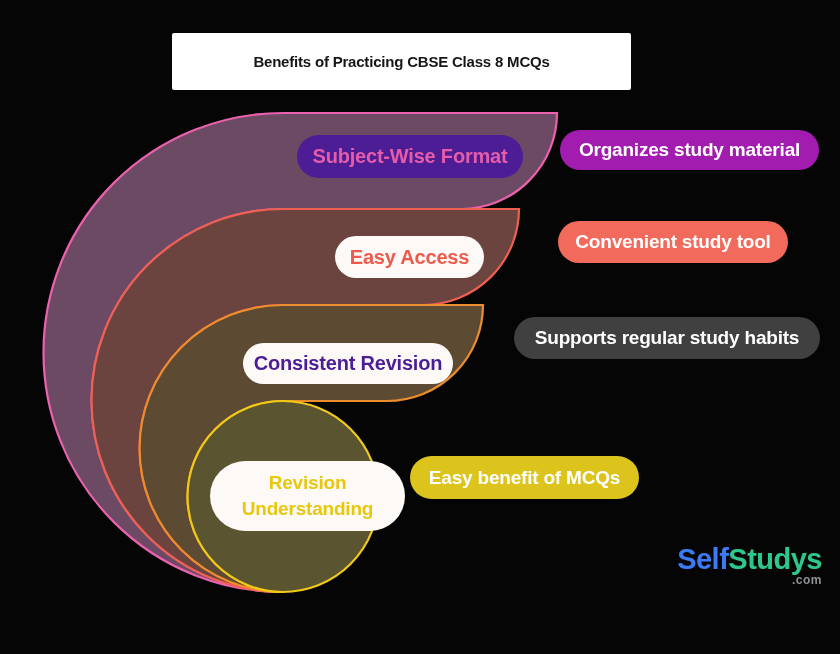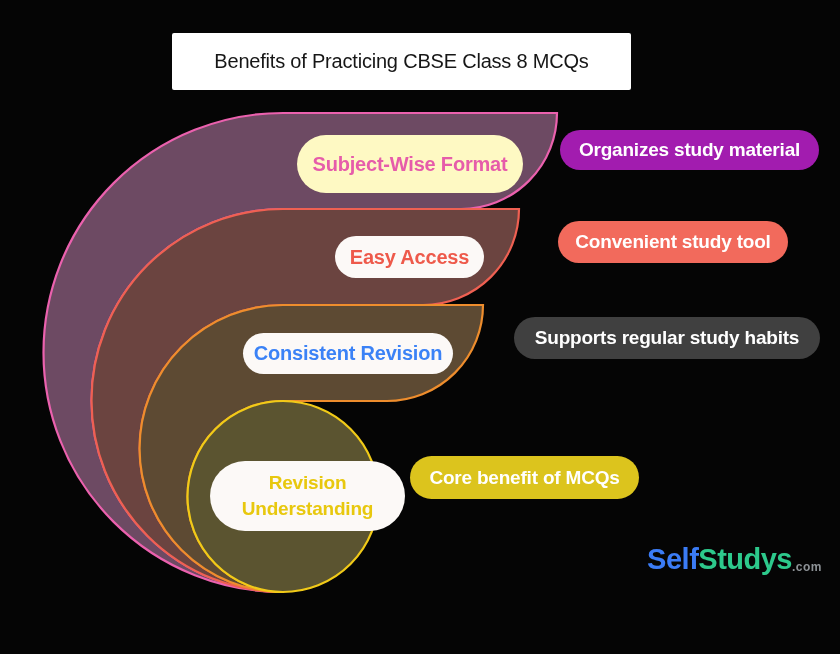--- a/index.html
+++ b/index.html
@@ -11,63 +11,63 @@
     font-family:"Liberation Sans", sans-serif;
   }
   .shapes{position:absolute;left:0;top:0;}
   .shape{stroke-width:2.2;}
   .title-banner{
     position:absolute;left:172px;top:33px;width:459px;height:57px;
     display:flex;align-items:center;justify-content:center;
     border-radius:2px;
   }
   .title-banner span{
-    font-size:20px;font-weight:normal;letter-spacing:-0.2px;white-space:nowrap;
+    font-size:15px;font-weight:bold;letter-spacing:-0.2px;white-space:nowrap;
   }
   .pill{
     position:absolute;display:flex;align-items:center;justify-content:center;
     border-radius:999px;font-weight:bold;letter-spacing:-0.2px;text-align:center;
   }
   .pill-left{font-size:20px;}
   .pill-right{font-size:19px;color:#ffffff;}
   .pill-left.two-line{font-size:19px;line-height:1.35;border-radius:37px;padding:0 14px;}
   .logo{
     position:absolute;right:18px;top:544px;
-    display:flex;flex-direction:row;align-items:flex-end;
+    display:flex;flex-direction:column;align-items:flex-end;
   }
   .logo-word{font-size:29px;font-weight:800;letter-spacing:-0.5px;line-height:1.05;white-space:nowrap;}
   .logo-suffix{font-size:12px;font-weight:bold;margin-top:-1px;letter-spacing:0.5px;}
 </style>
 </head>
 <body>
 
 <div class="stage" style="background: rgb(5, 5, 5);">
 
   <svg class="shapes" width="840" height="654" viewBox="0 0 840 654">
     <path class="shape" d="M283,113 H557 A96,96 0 0 1 461,209 H283 A191.5,191.5 0 0 0 283,592 A239.5,239.5 0 0 1 283,113 Z" style="fill: rgb(109, 74, 99); stroke: rgb(235, 97, 174);"></path>
     <path class="shape" d="M283,209 H519 A96,96 0 0 1 423,305 H283 A143.5,143.5 0 0 0 283,592 A191.5,191.5 0 0 1 283,209 Z" style="fill: rgb(107, 68, 64); stroke: rgb(239, 96, 82);"></path>
     <path class="shape" d="M283,305 H483 A96,96 0 0 1 387,401 H283 A95.5,95.5 0 0 0 283,592 A143.5,143.5 0 0 1 283,305 Z" style="fill: rgb(93, 74, 51); stroke: rgb(238, 141, 45);"></path>
     <circle class="shape" cx="283" cy="496.5" r="95.5" style="fill: rgb(91, 84, 48); stroke: rgb(241, 202, 24);"></circle>
   </svg>
 
   <div class="title-banner" style="background: rgb(255, 255, 255);">
     <span style="color: rgb(22, 22, 22);">Benefits of Practicing CBSE Class 8 MCQs</span>
   </div>
 
-  <div class="pill pill-left" style="left: 297px; top: 135px; width: 226px; height: 58px; background: #fef9c3; color: rgb(230, 92, 170);">Subject-Wise Format</div>
+  <div class="pill pill-left" style="left: 297px; top: 135px; width: 226px; height: 43px; background: #4c1d95; color: rgb(230, 92, 170);">Subject-Wise Format</div>
   <div class="pill pill-right" style="left: 560px; top: 130px; width: 259px; height: 40px; background: #a21caf; color: rgb(255, 255, 255);">Organizes study material</div>
 
   <div class="pill pill-left" style="left: 335px; top: 236px; width: 149px; height: 42px; background: rgb(252, 249, 247); color: rgb(238, 90, 75);">Easy Access</div>
   <div class="pill pill-right" style="left: 558px; top: 221px; width: 230px; height: 42px; background: rgb(242, 106, 92); color: rgb(255, 255, 255);">Convenient study tool</div>
 
-  <div class="pill pill-left" style="left: 243px; top: 333px; width: 210px; height: 41px; background: rgb(252, 249, 247); color: #3b82f6;">Consistent Revision</div>
+  <div class="pill pill-left" style="left: 243px; top: 343px; width: 210px; height: 41px; background: rgb(252, 249, 247); color: #4c1d95;">Consistent Revision</div>
   <div class="pill pill-right" style="left: 514px; top: 317px; width: 306px; height: 42px; background: #404040; color: rgb(255, 255, 255);">Supports regular study habits</div>
 
   <div class="pill pill-left two-line" style="left: 210px; top: 461px; width: 167px; height: 70px; background: rgb(252, 249, 247); color: rgb(232, 200, 14);">Revision Understanding</div>
-  <div class="pill pill-right" style="left: 410px; top: 456px; width: 229px; height: 43px; background: rgb(220, 196, 29); color: rgb(255, 255, 255);">Core benefit of MCQs</div>
+  <div class="pill pill-right" style="left: 410px; top: 456px; width: 229px; height: 43px; background: rgb(220, 196, 29); color: rgb(255, 255, 255);">Easy benefit of MCQs</div>
 
   <div class="logo">
     <div class="logo-word">
       <span style="color: rgb(59, 124, 246);">Self</span><span style="color: rgb(45, 201, 140);">Studys</span>
     </div>
     <div class="logo-suffix" style="color: rgb(141, 146, 150);">.com</div>
   </div>
 
 </div>
 

